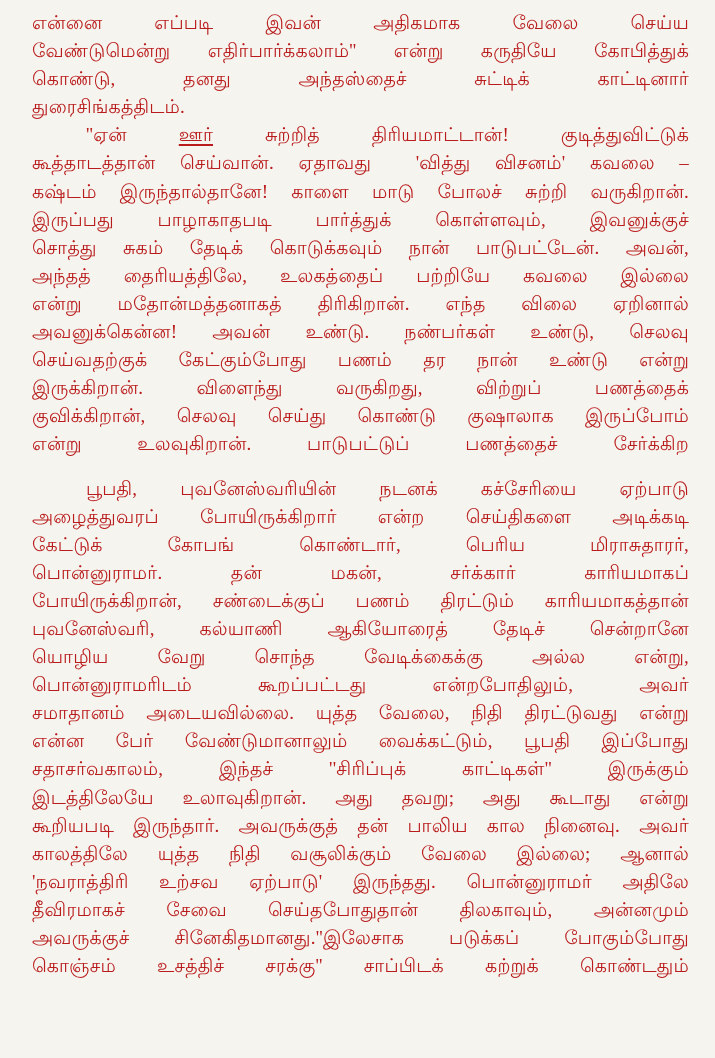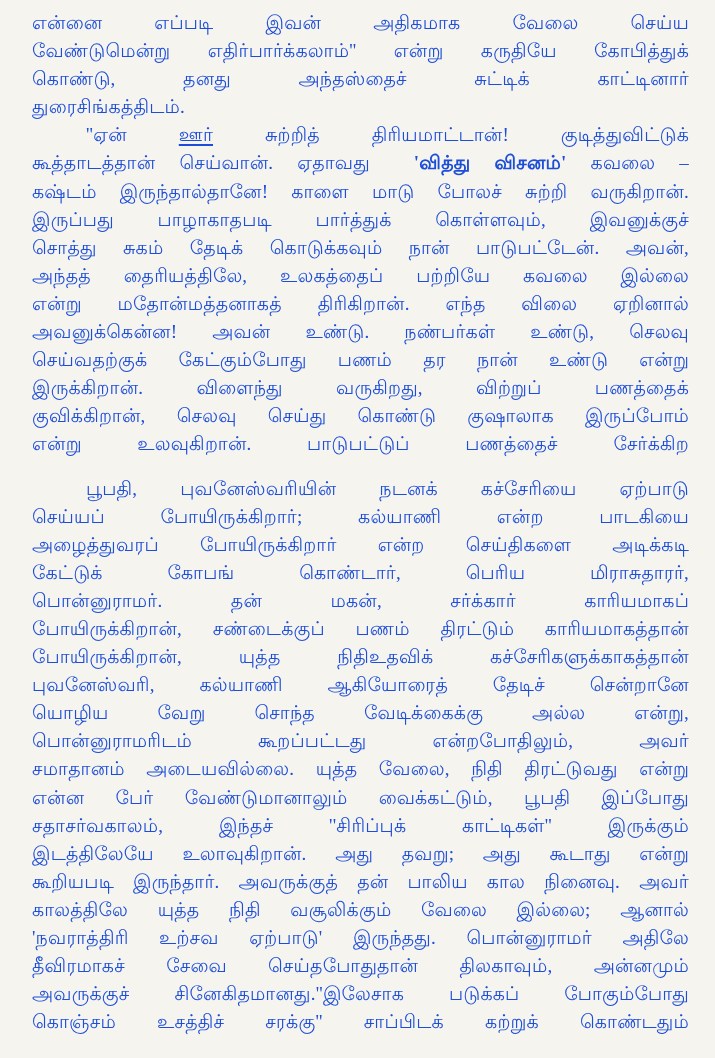--- a/index.html
+++ b/index.html
@@ -9,21 +9,21 @@
   }
   .page {
     position: relative;
     width: 715px;
     height: 1058px;
     margin: 0 auto;
     background: #f6f4ef;
     box-sizing: border-box;
     padding: 9px 26px 0 32px;
     font-family: "Liberation Serif", "DejaVu Serif", serif;
-    color: #1d4ed8;
+    color: #b91c1c;
     overflow: hidden;
   }
   .para {
     margin: 0;
     padding: 0;
   }
   .para.gap-before {
     margin-top: 16px;
   }
   .line {
@@ -43,21 +43,21 @@
   .line.first-indent {
     text-indent: 54px;
     font-family: Liberation Serif, serif;
   }
   .u-word {
     text-decoration: underline;
     text-underline-offset: 3px;
     text-decoration-thickness: 1.5px;
   }
   .b-phrase {
-    font-weight: 700;
+    font-weight: 400;
     margin-left: 20px;
   }
 </style>
 </head>
 <body>
 
 <div class="page">
 
   <div class="para">
     <div class="line">என்னை எப்படி இவன் அதிகமாக வேலை செய்ய</div>
@@ -76,26 +76,24 @@
     <div class="line">என்று மதோன்மத்தனாகத் திரிகிறான். எந்த விலை ஏறினால்</div>
     <div class="line">அவனுக்கென்ன! அவன் உண்டு. நண்பர்கள் உண்டு, செலவு</div>
     <div class="line">செய்வதற்குக் கேட்கும்போது பணம் தர நான் உண்டு என்று</div>
     <div class="line">இருக்கிறான். விளைந்து வருகிறது, விற்றுப் பணத்தைக்</div>
     <div class="line">குவிக்கிறான், செலவு செய்து கொண்டு குஷாலாக இருப்போம்</div>
     <div class="line">என்று உலவுகிறான். பாடுபட்டுப் பணத்தைச் சேர்க்கிற</div>
   </div>
 
   <div class="para gap-before">
     <div class="line first-indent">பூபதி, புவனேஸ்வரியின் நடனக் கச்சேரியை ஏற்பாடு</div>
-    <div class="line">செய்யப் போயிருக்கிறார்; கல்யாணி என்ற பாடகியை</div>
     <div class="line">அழைத்துவரப் போயிருக்கிறார் என்ற செய்திகளை அடிக்கடி</div>
     <div class="line">கேட்டுக் கோபங் கொண்டார், பெரிய மிராசுதாரர்,</div>
     <div class="line">பொன்னுராமர். தன் மகன், சர்க்கார் காரியமாகப்</div>
     <div class="line">போயிருக்கிறான், சண்டைக்குப் பணம் திரட்டும் காரியமாகத்தான்</div>
-    <div class="line">போயிருக்கிறான், யுத்த நிதிஉதவிக் கச்சேரிகளுக்காகத்தான்</div>
     <div class="line">புவனேஸ்வரி, கல்யாணி ஆகியோரைத் தேடிச் சென்றானே</div>
     <div class="line">யொழிய வேறு சொந்த வேடிக்கைக்கு அல்ல என்று,</div>
     <div class="line">பொன்னுராமரிடம் கூறப்பட்டது என்றபோதிலும், அவர்</div>
     <div class="line">சமாதானம் அடையவில்லை. யுத்த வேலை, நிதி திரட்டுவது என்று</div>
     <div class="line">என்ன பேர் வேண்டுமானாலும் வைக்கட்டும், பூபதி இப்போது</div>
     <div class="line">சதாசர்வகாலம், இந்தச் ''சிரிப்புக் காட்டிகள்'' இருக்கும்</div>
     <div class="line">இடத்திலேயே உலாவுகிறான். அது தவறு; அது கூடாது என்று</div>
     <div class="line">கூறியபடி இருந்தார். அவருக்குத் தன் பாலிய கால நினைவு. அவர்</div>
     <div class="line">காலத்திலே யுத்த நிதி வசூலிக்கும் வேலை இல்லை; ஆனால்</div>
     <div class="line">'நவராத்திரி உற்சவ ஏற்பாடு' இருந்தது. பொன்னுராமர் அதிலே</div>

